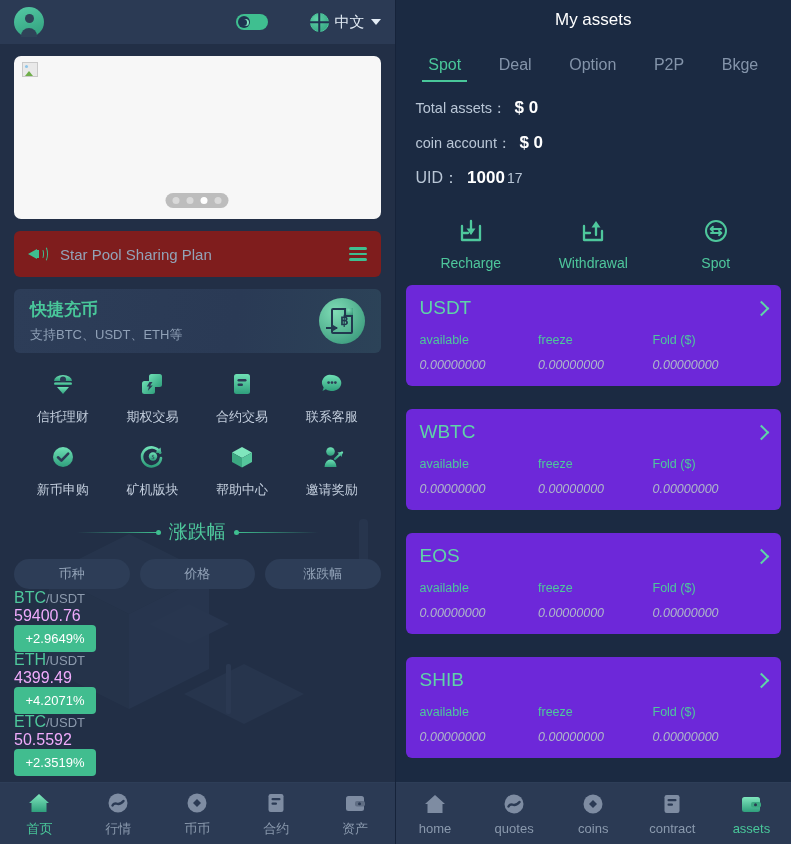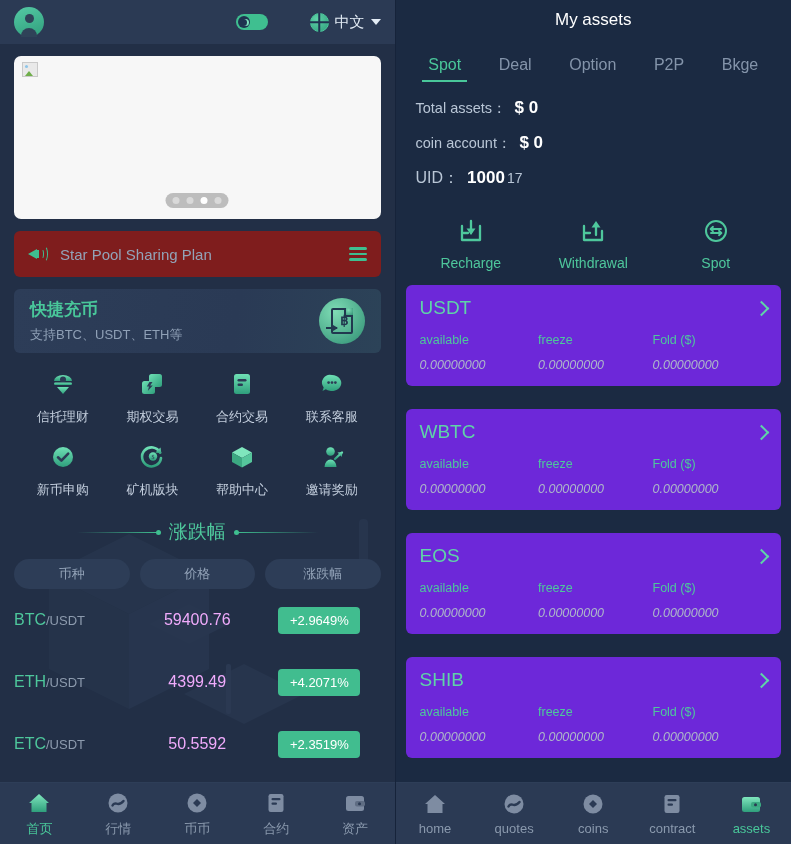--- a/index.html
+++ b/index.html
@@ -137,21 +137,21 @@
   .mk-line.r { background: linear-gradient(90deg,#3fbf90, rgba(63,191,144,0)); }
   .mk-line:after{content:"";position:absolute;right:-2px;top:-2px;width:5px;height:5px;border-radius:50%;background:#3fbf90;}
   .mk-line.r:after{right:auto;left:-2px;}
   .mk-title{color:#4ec79c;font-size:19px;}
   .mk-cols{display:flex;margin-top:14px;gap:10px;position:relative;z-index:2;}
   .mk-col{
     flex:1 1 0; text-align:center; background:#2d3d57; border-radius:16px;
     padding:6px 0; color:#93a3b8; font-size:13px; cursor:pointer;
   }
   .mk-rows { position:relative; z-index:2; }
-  .mk-row{display:flex;align-items:center;height:62px;}
+  .mk-row{display:flex;align-items:flex-start;height:62px;flex-direction:column;}
   .mk-pair{flex:1 1 0;font-size:16px;color:#d3dbe6;}
   .mk-pair b{color:#4ec79c;font-weight:normal;}
   .mk-pair span{color:#8d9bae;font-size:13px;}
   .mk-price{flex:1 1 0;text-align:center;color:#f0abfc;font-size:16px;}
   .mk-chg{flex:1 1 0;display:flex;justify-content:center;}
   .chg-badge{background:#41bd8f;color:#ffffff;font-size:13px;border-radius:4px;
     padding:6px 0; width:82px; text-align:center;}
 
   
   .tabbar{

